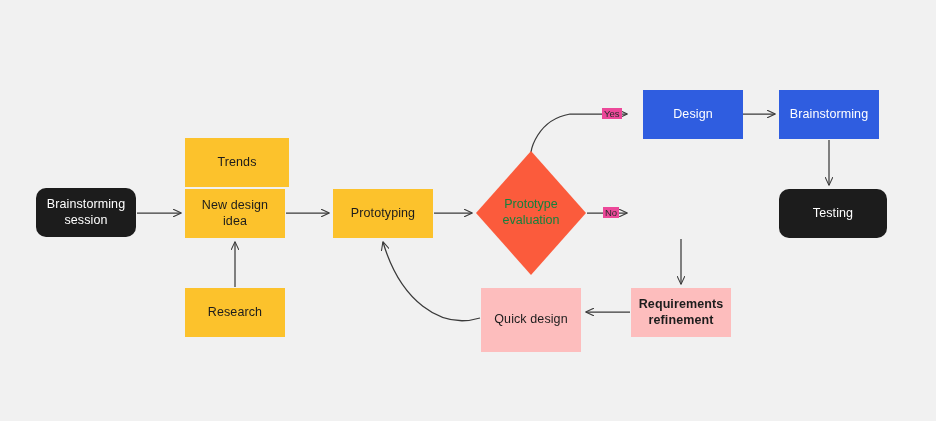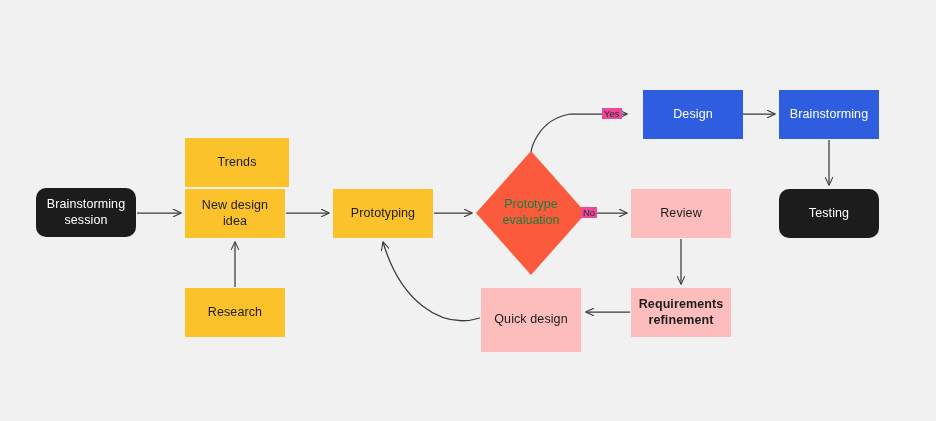--- a/index.html
+++ b/index.html
@@ -154,34 +154,31 @@
   </div>
 
   <div class="node n-blue" style="left:631px; top:90px; width:100px; height:49px;margin-left:12px;">
     <span class="lbl">Design</span>
   </div>
 
   <div class="node n-blue" style="left:779px; top:90px; width:100px; height:49px;">
     <span class="lbl">Brainstorming</span>
   </div>
 
-  <div class="node n-dark" style="left:779px; top:189px; width:100px; height:49px;">
+  <div class="node n-dark" style="left:779px; top:189px; width:108px; height:49px;">
     <span class="lbl">Testing</span>
   </div>
 
-  <div class="node n-pink" style="left:631px; top:189px; width:100px; height:49px;">
-    <span class="lbl">Review</span>
-  </div>
 
   <div class="node n-pink" style="left:631px; top:288px; width:100px; height:49px;font-weight:bold;">
     <span class="lbl">Requirements
 refinement</span>
   </div>
 
   <div class="node n-pink" style="left:481px; top:288px; width:100px; height:64px;">
     <span class="lbl">Quick design</span>
   </div>
 
   <div class="edge-label" style="left:602px; top:108px;">Yes</div>
 
-  <div class="edge-label" style="left:581px; top:207px;">No</div>
+  <div class="edge-label" style="left:603px; top:207px;">No</div>
 
 </div>
 
 </body></html>

